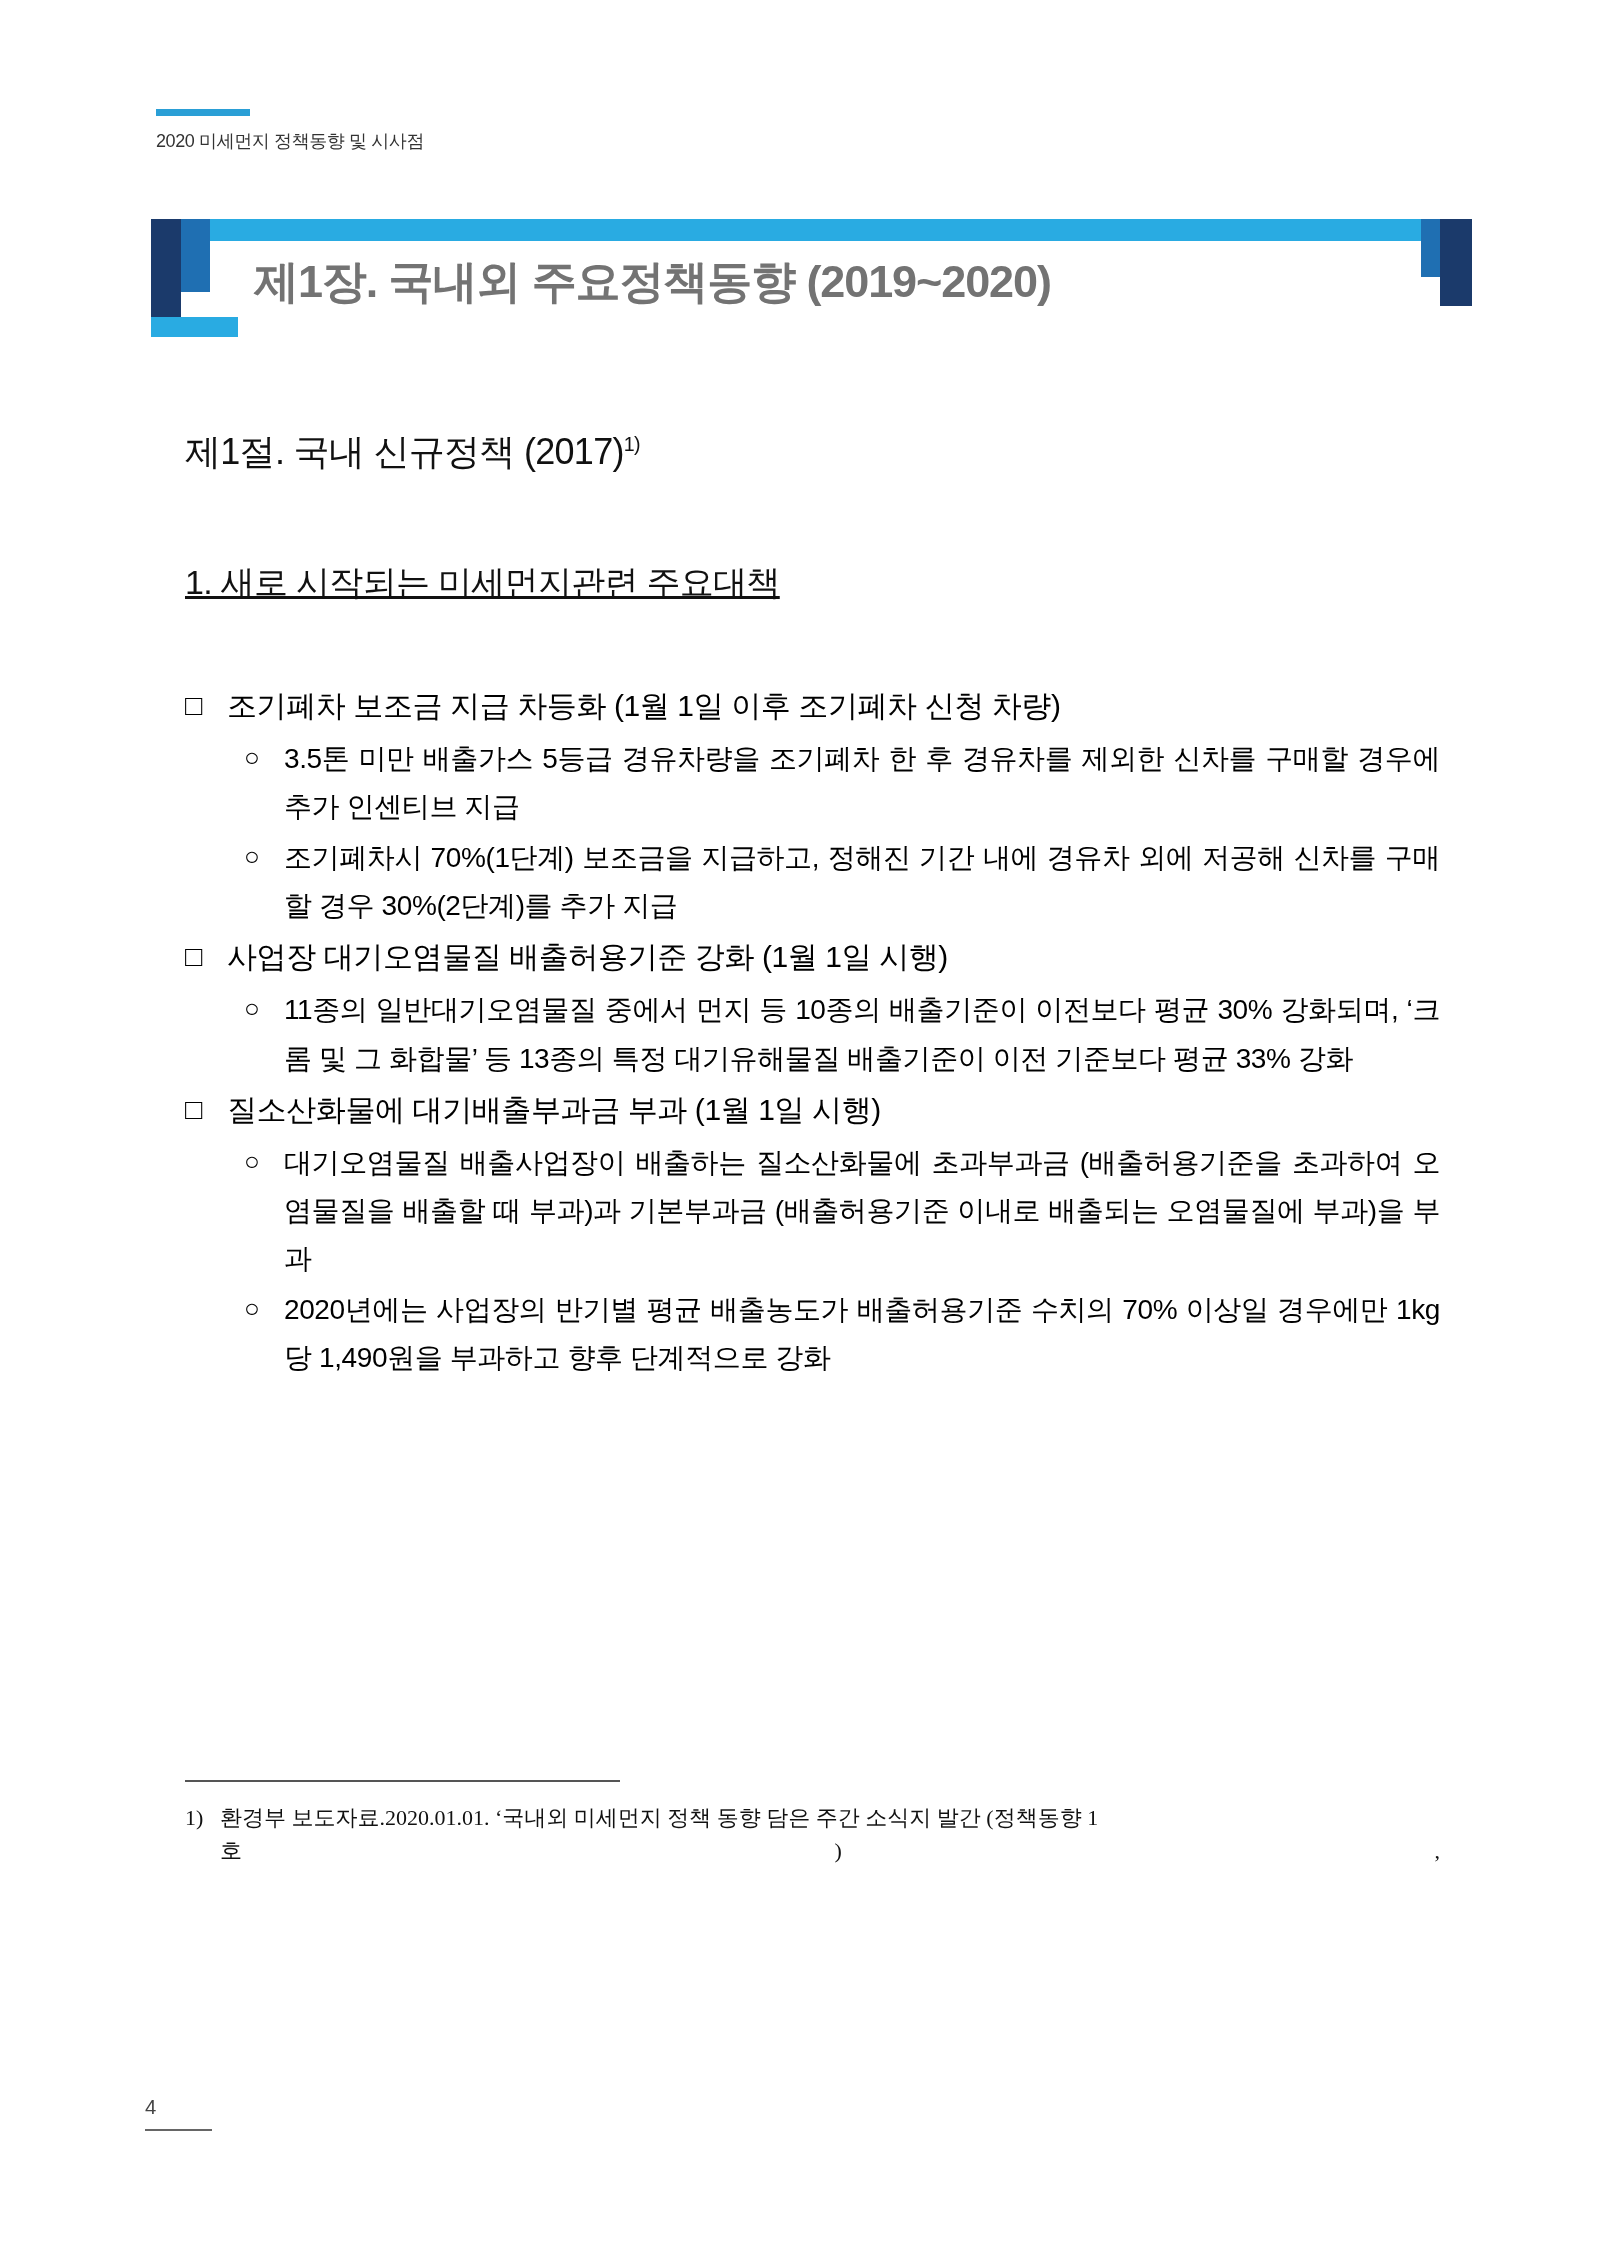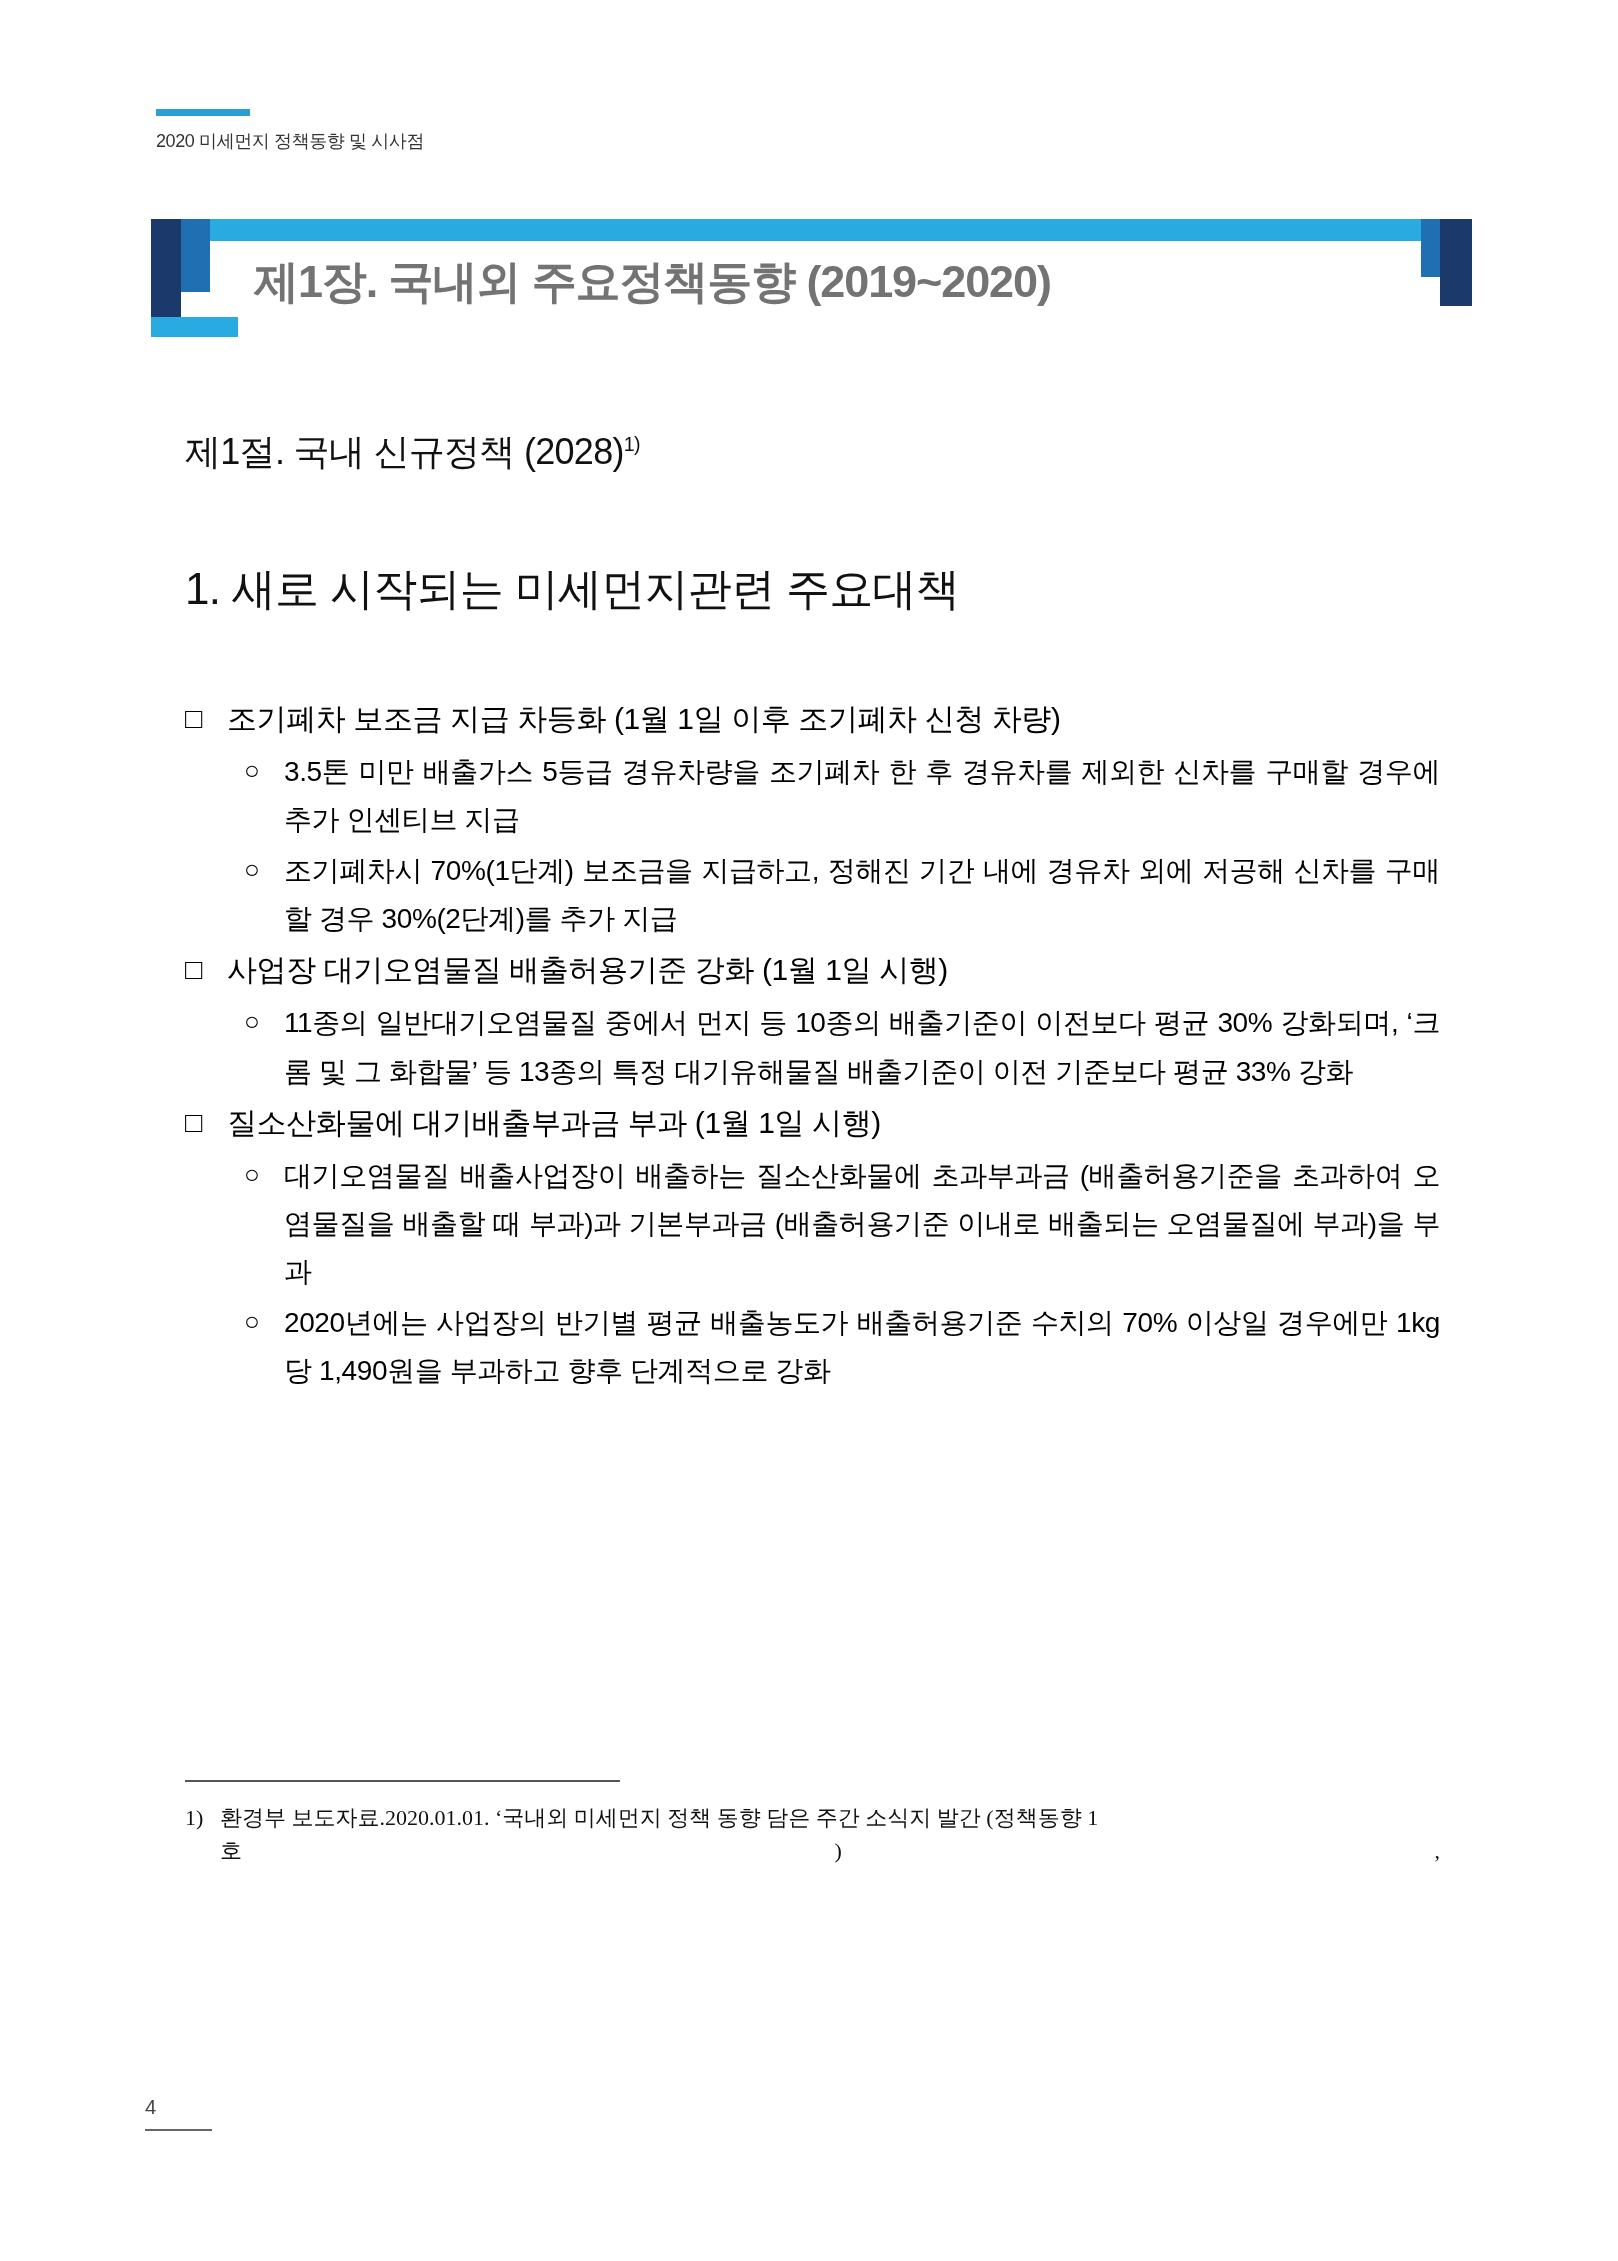--- a/index.html
+++ b/index.html
@@ -117,24 +117,25 @@
     font-size: 36px;
     letter-spacing: -0.7px;
     margin: 0 0 0 0;
     color: #111111;
   }
   .sup {
     font-size: 19.6px;
     vertical-align: super;
   }
   .subsection-title {
-    font-size: 44px;
+    font-size: 34px;
     letter-spacing: -0.7px;
     margin: 83px 0 14px 0;
     color: #111111;
+    text-decoration: underline;
   }
 
   .bullet-list {
     margin: 76px 0 0 0;
   }
   .lvl1 {
     display: flex;
     align-items: flex-start;
     margin-bottom: 4.4px;
   }
@@ -249,21 +250,21 @@
     <div class="banner-bar"></div>
     <div class="banner-left-low"></div>
     <div class="banner-right-mid"></div>
     <div class="banner-right-dark"></div>
     <div class="chapter-title">제1장. 국내외 주요정책동향 (2019~2020)</div>
   </div>
 
   <div class="content">
 
     <div class="section-title">
-      <span>제1절. 국내 신규정책 (2028)</span><span class="sup">1)</span>
+      <span>제1절. 국내 신규정책 (2017)</span><span class="sup">1)</span>
     </div>
 
     <div class="subsection-title">1. 새로 시작되는 미세먼지관련 주요대책</div>
 
     <div class="bullet-list">
 
       <div class="lvl1">
         <div class="marker">□</div>
         <div class="txt">조기폐차 보조금 지급 차등화 (1월 1일 이후 조기폐차 신청 차량)</div>
       </div>

